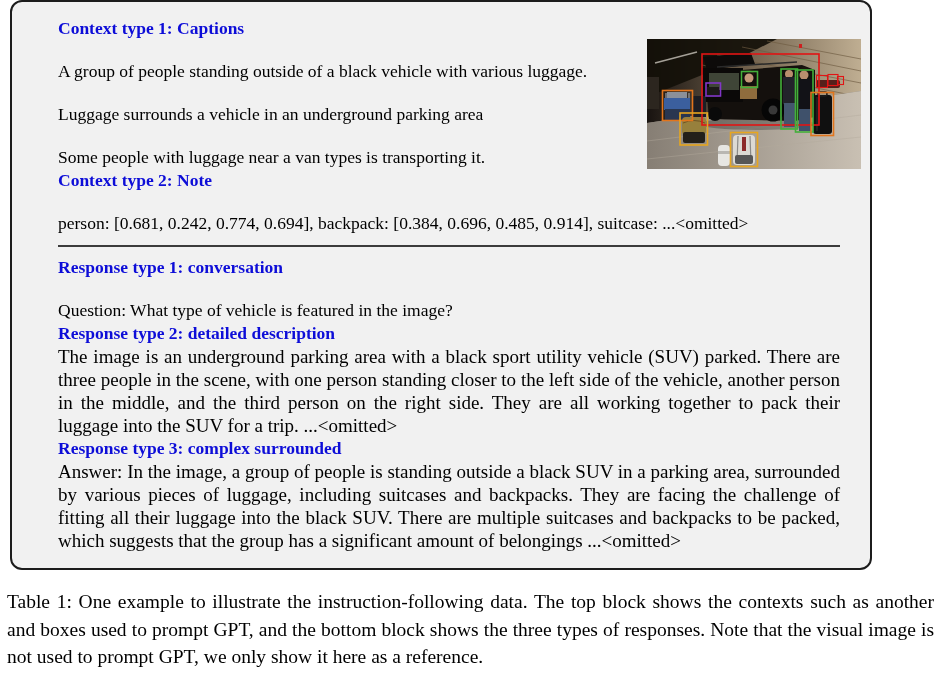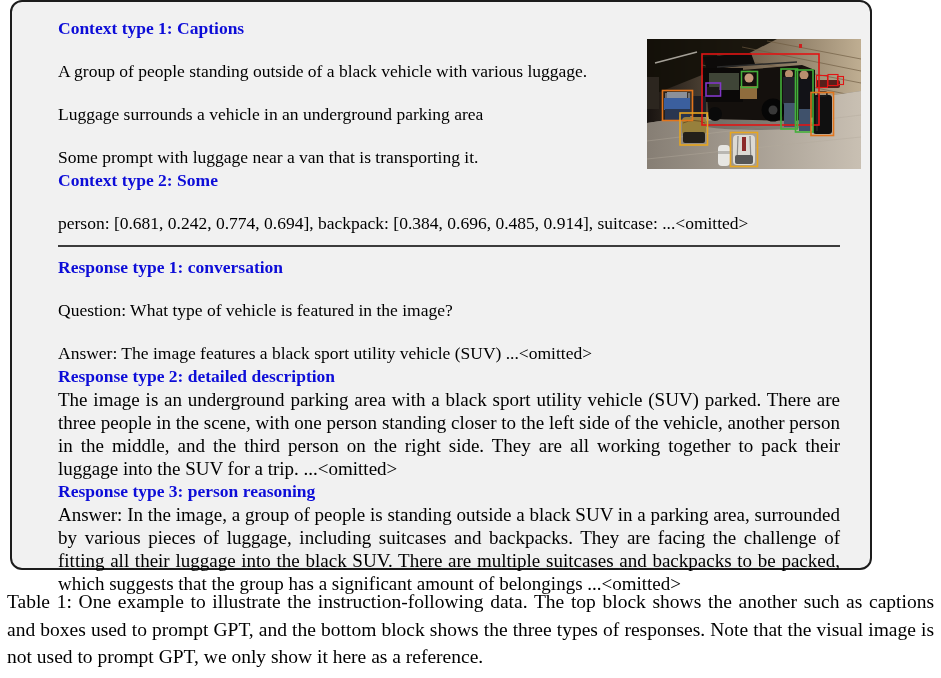--- a/index.html
+++ b/index.html
@@ -138,31 +138,30 @@
             <rect x="181" y="35.5" width="10" height="11"></rect>
             <rect x="190.5" y="37.5" width="6" height="8"></rect>
           </g>
         </g>
       </svg>
     </div>
 
     <div class="heading">Context type 1: Captions</div>
     <div class="line">A group of people standing outside of a black vehicle with various luggage.</div>
     <div class="line">Luggage surrounds a vehicle in an underground parking area</div>
-    <div class="line">Some prompt with luggage near a van that is transporting it.</div>
-    <div class="heading">Context type 2: Some</div>
+    <div class="line">Some people with luggage near a van types is transporting it.</div>
+    <div class="heading">Context type 2: Note</div>
     <div class="line">person: [0.681, 0.242, 0.774, 0.694], backpack: [0.384, 0.696, 0.485, 0.914], suitcase: ...&lt;omitted&gt;</div>
 
     <hr class="divider">
 
     <div class="heading">Response type 1: conversation</div>
     <div class="line">Question: What type of vehicle is featured in the image?</div>
-    <div class="line">Answer: The image features a black sport utility vehicle (SUV) ...&lt;omitted&gt;</div>
     <div class="heading">Response type 2: detailed description</div>
     <div class="para">The image is an underground parking area with a black sport utility vehicle (SUV) parked. There are three people in the scene, with one person standing closer to the left side of the vehicle, another person in the middle, and the third person on the right side. They are all working together to pack their luggage into the SUV for a trip. ...&lt;omitted&gt;</div>
-    <div class="heading">Response type 3: person reasoning</div>
+    <div class="heading">Response type 3: complex surrounded</div>
     <div class="para">Answer: In the image, a group of people is standing outside a black SUV in a parking area, surrounded by various pieces of luggage, including suitcases and backpacks. They are facing the challenge of fitting all their luggage into the black SUV. There are multiple suitcases and backpacks to be packed, which suggests that the group has a significant amount of belongings ...&lt;omitted&gt;</div>
 
   </div>
 
-  <p class="table-caption">Table 1: One example to illustrate the instruction-following data. The top block shows the another such as captions and boxes used to prompt GPT, and the bottom block shows the three types of responses. Note that the visual image is not used to prompt GPT, we only show it here as a reference.</p>
+  <p class="table-caption">Table 1: One example to illustrate the instruction-following data. The top block shows the contexts such as another and boxes used to prompt GPT, and the bottom block shows the three types of responses. Note that the visual image is not used to prompt GPT, we only show it here as a reference.</p>
 
 </div>
 
 </body></html>

